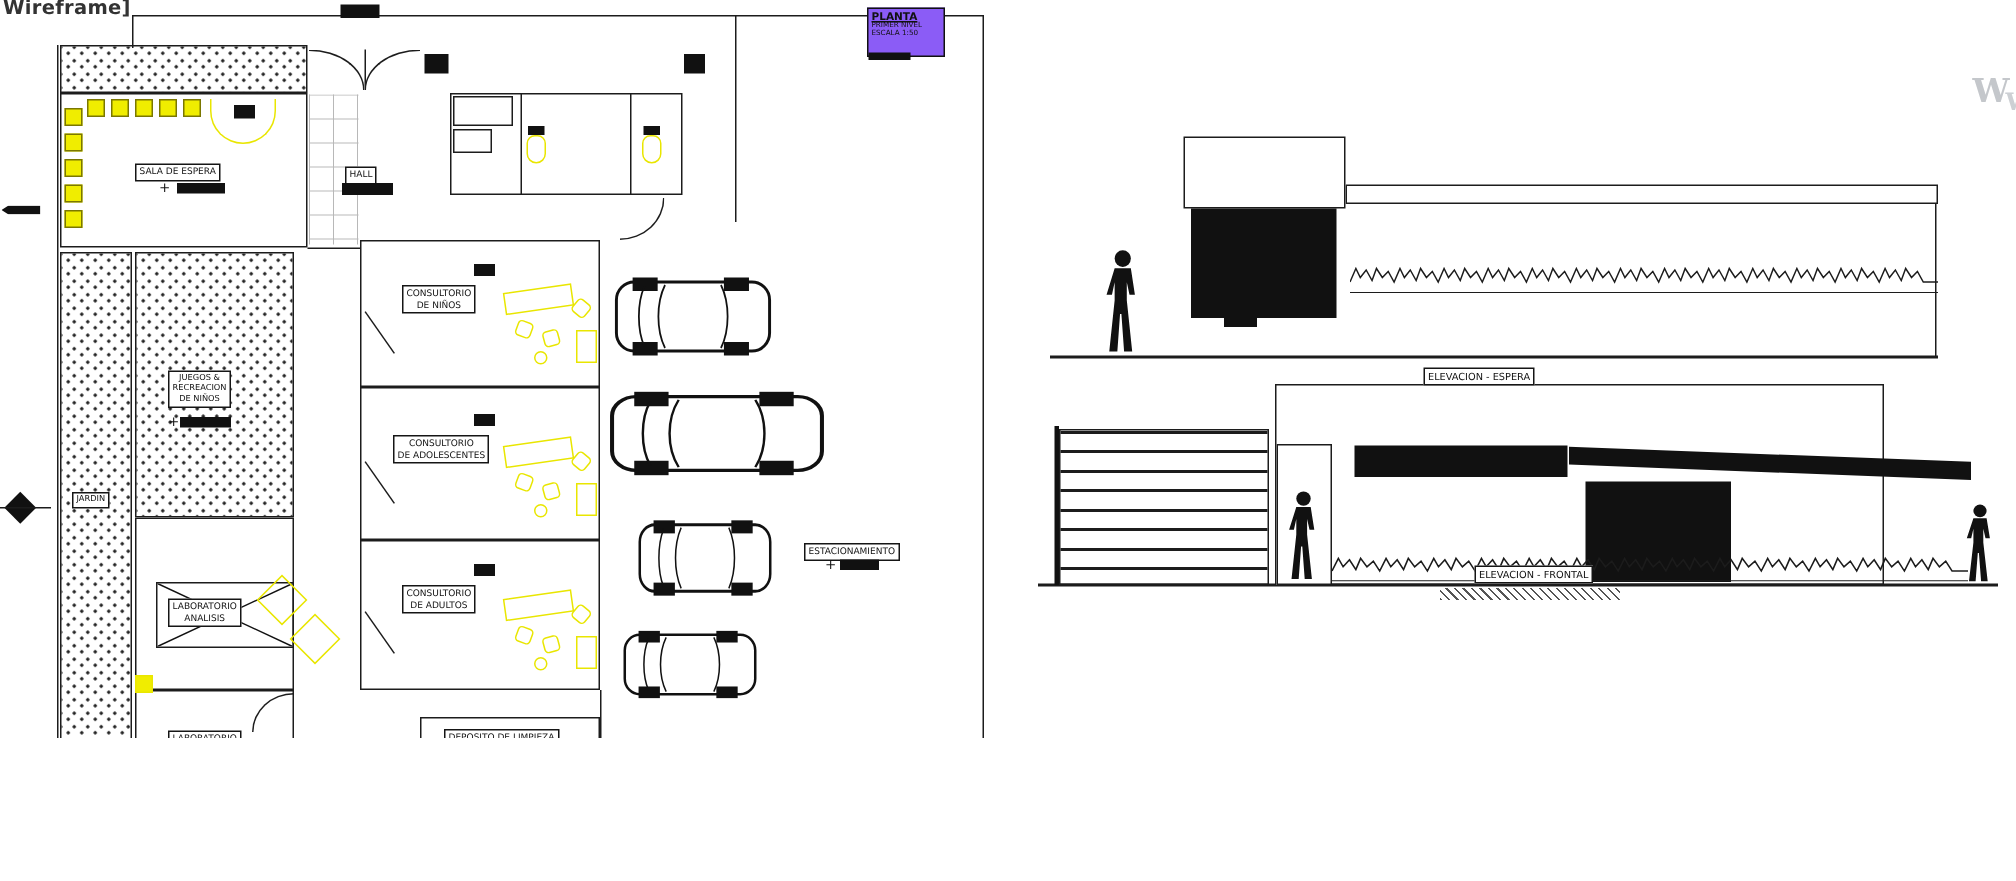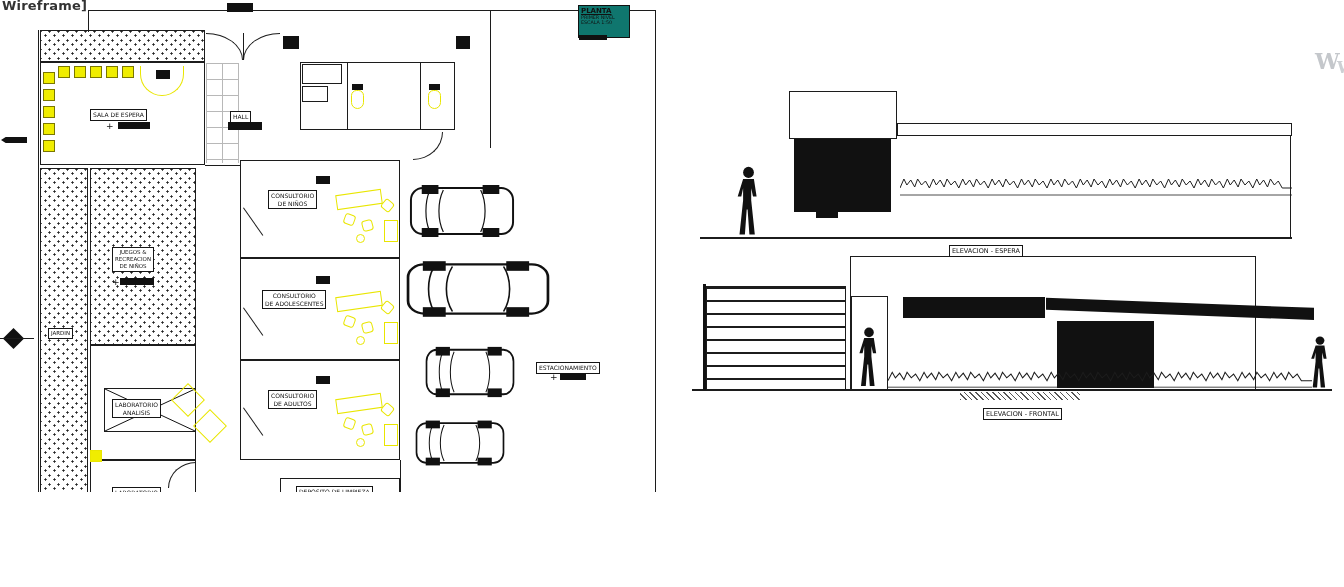--- a/index.html
+++ b/index.html
@@ -28,21 +28,21 @@
 .arcBL{position:absolute;border-bottom:1px solid #1c1c1c;border-left:1px solid #1c1c1c;border-bottom-left-radius:100% 100%}
 .arcBR{position:absolute;border-bottom:1px solid #1c1c1c;border-right:1px solid #1c1c1c;border-bottom-right-radius:100% 100%}
 .leaf{position:absolute;width:1px;background:#1c1c1c;transform-origin:top left}
 .bar{position:absolute;background:#111;z-index:6}
 .cross{position:absolute;font-size:9px;line-height:8px;color:#111;z-index:6}
 .ticks{position:absolute;border-top:1px solid #1c1c1c;border-bottom:1px solid #1c1c1c;background-image:repeating-linear-gradient(to right,#1c1c1c 0 1px,transparent 1px 19px)}
 .louver{position:absolute;border:1px solid #1c1c1c;background-image:repeating-linear-gradient(to bottom,#1c1c1c 0 2px,transparent 2px 13px)}
 .hatch{position:absolute;background-image:repeating-linear-gradient(45deg,#555 0 1px,transparent 1px 4px)}
 .wm{position:absolute;font-weight:bold;font-family:"DejaVu Serif",serif}
 .corner{position:absolute;left:2px;top:-2px;font-size:13px;font-weight:bold;color:#333;letter-spacing:.2px}
-.tblock{position:absolute;left:578px;top:5px;width:52px;height:33px;border:1px solid #111;background:#0f766e;padding:1px 2px;z-index:7}
+.tblock{position:absolute;left:578px;top:5px;width:52px;height:33px;border:1px solid #111;background:#8b5cf6;padding:1px 2px;z-index:7}
 .tblock .t1{font-size:7px;font-weight:bold;text-decoration:underline}
 .tblock .t2{font-size:4.8px}
 </style>
 </head>
 <body>
 
 <div id="vp">
 
   <svg width="0" height="0" style="position:absolute">
     <defs>
@@ -269,15 +269,15 @@
   <svg class="a" style="left:857px;top:326px;width:24px;height:64px">
       <use href="#person"></use>
     </svg>
   <svg class="a" style="left:888px;top:362px;width:424px;height:28px">
       <use href="#veg"></use>
     </svg>
   <svg class="a" style="left:1309px;top:335px;width:22px;height:56px">
       <use href="#person"></use>
     </svg>
   <div class="hatch" style="left:960px;top:392px;width:120px;height:8px"></div>
-  <div class="lbl" style="left:983px;top:408px;font-size:6.5px">ELEVACION - FRONTAL</div>
+  <div class="lbl" style="left:983px;top:377px;font-size:6.5px">ELEVACION - FRONTAL</div>
 
 </div>
 
 </body></html>

